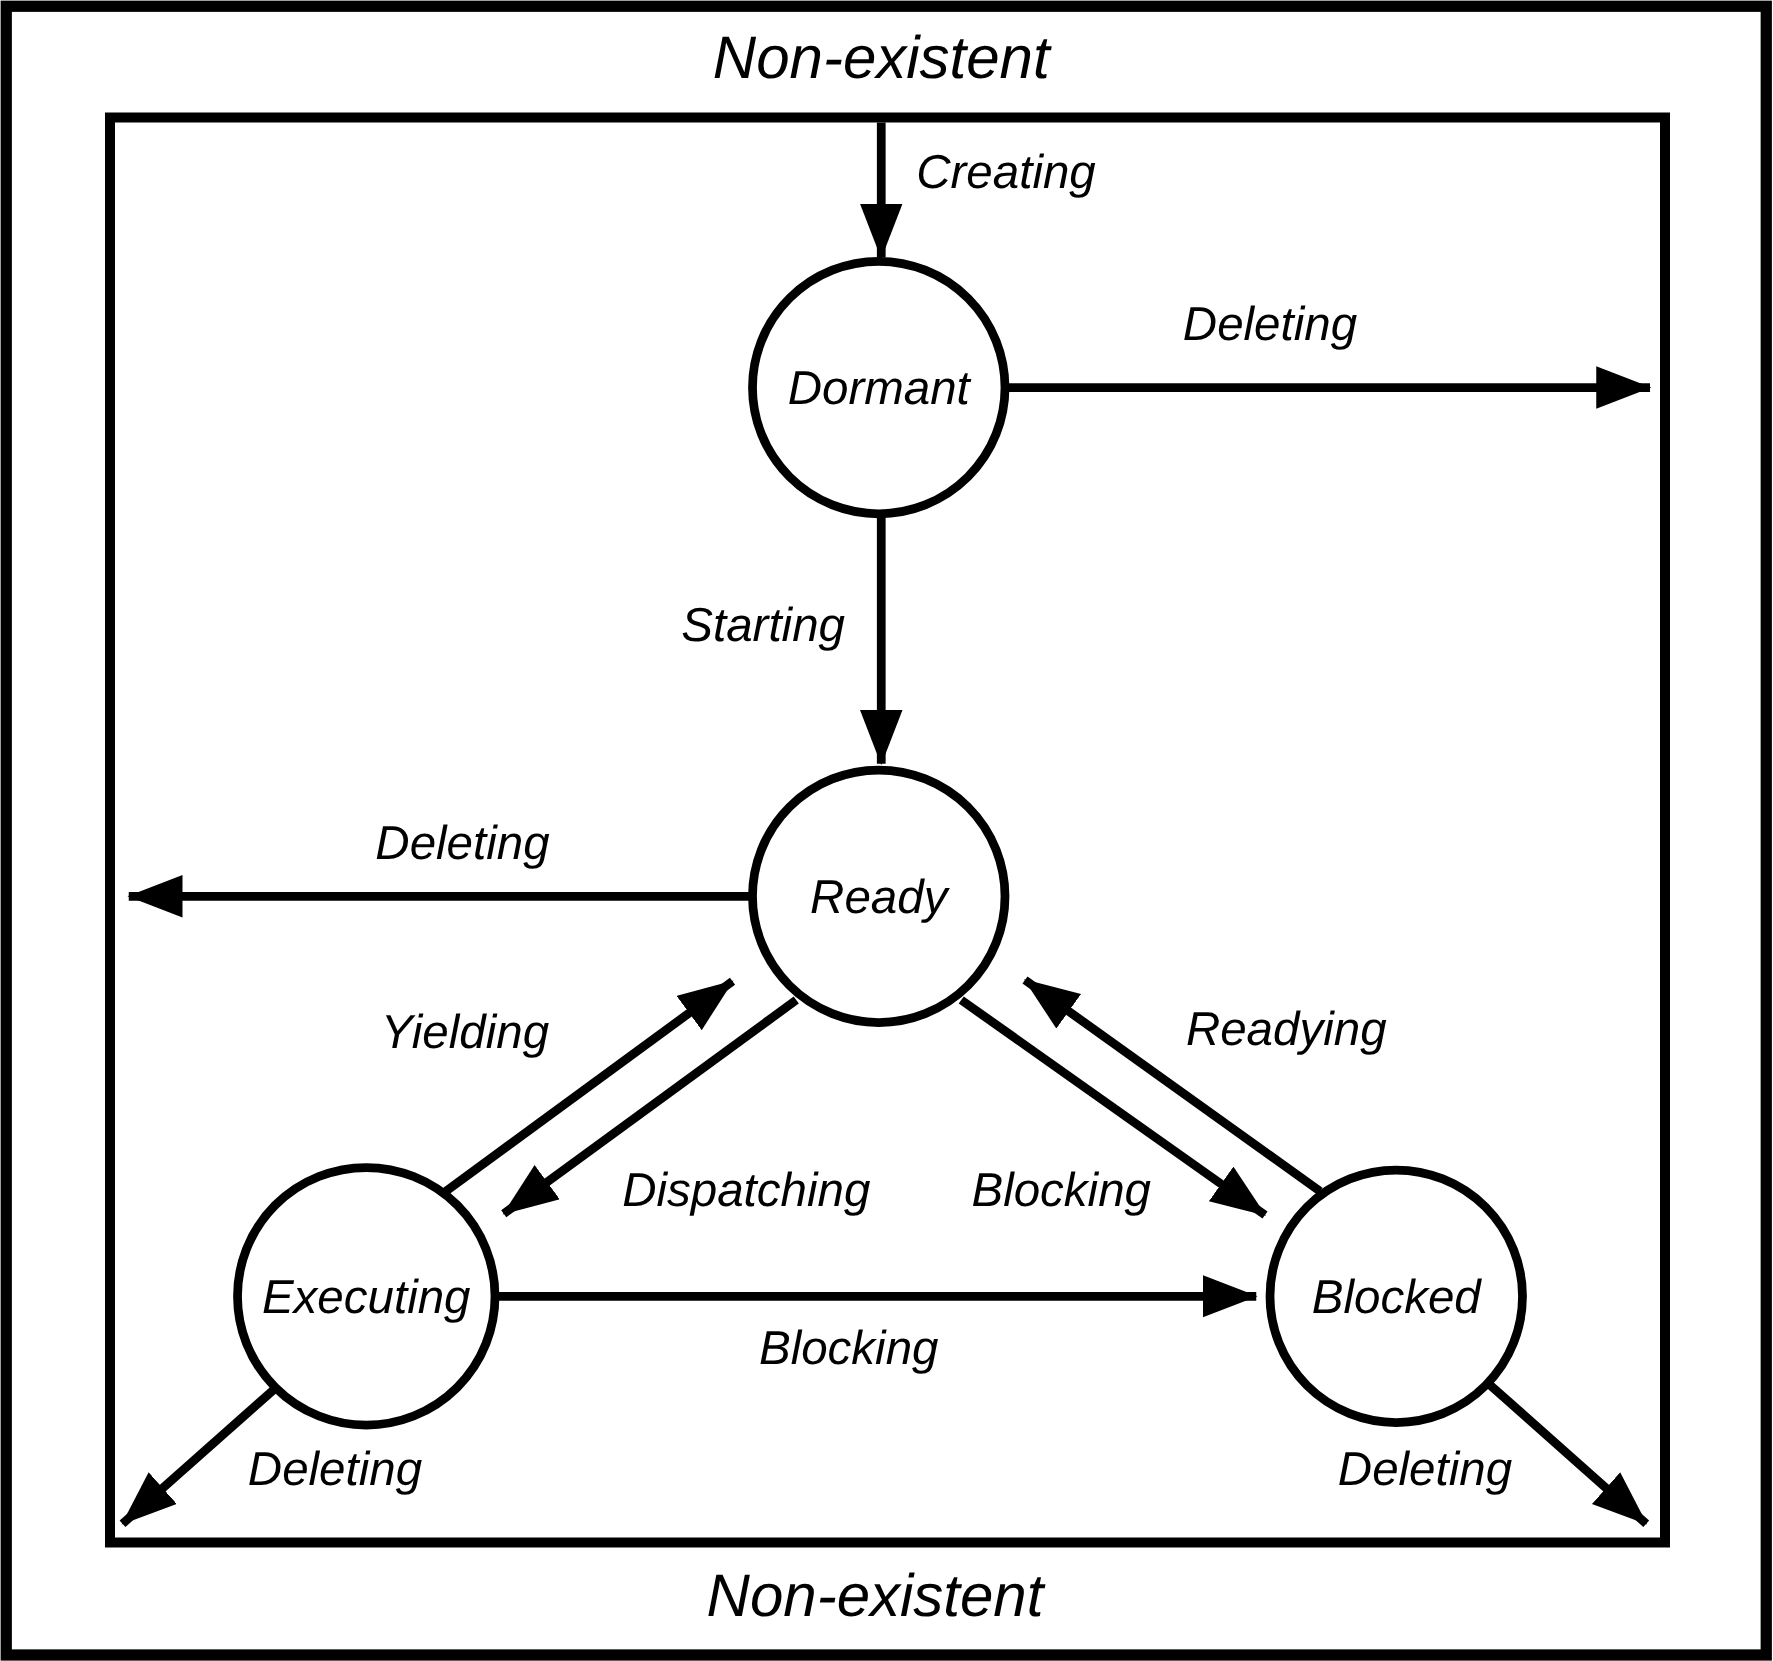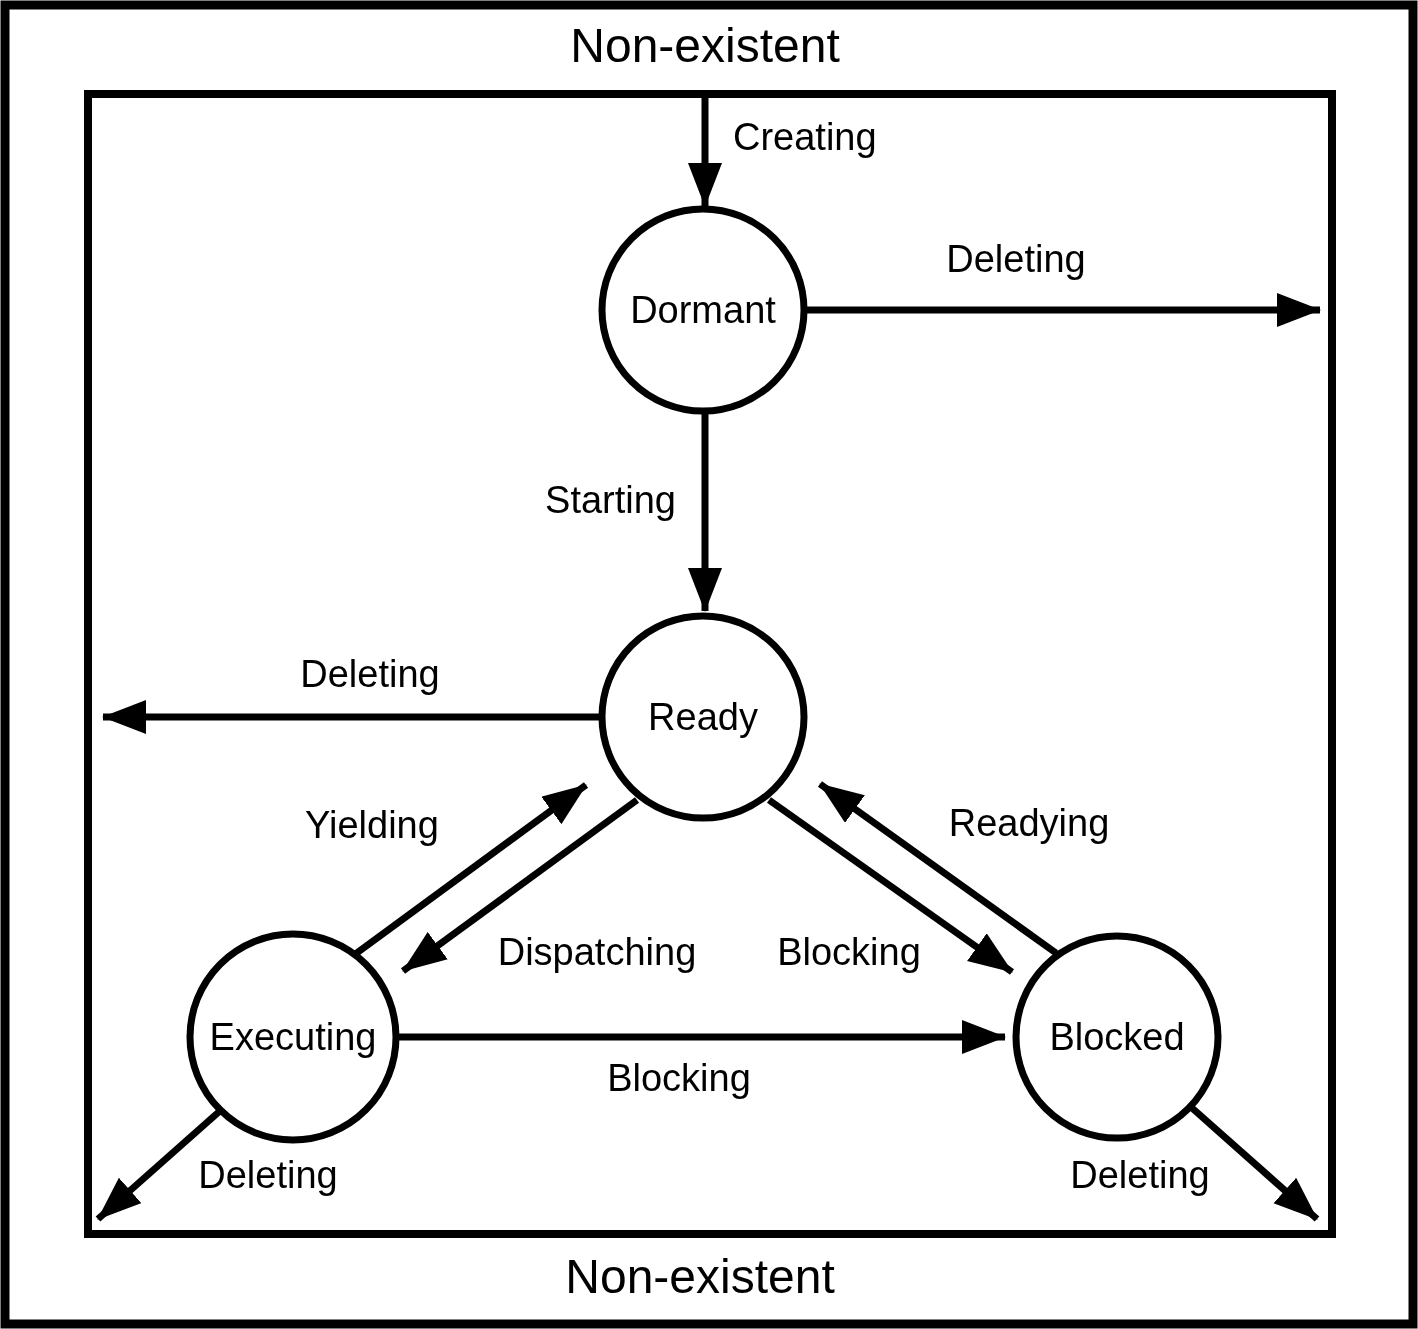--- a/index.html
+++ b/index.html
@@ -5,20 +5,21 @@
   html, body {
     margin: 0;
     padding: 0;
     background: #ffffff;
   }
   .diagram-wrap {
     position: relative;
     width: 1418px;
     height: 1329px;
     background: #ffffff;
+    font-style: italic;
   }
   svg {
     display: block;
   }
   svg text {
     font-family: "Liberation Sans", "DejaVu Sans", sans-serif;
     fill: #000000;
   }
   .boundary-label { font-size: 48px; }
   .state-label { font-size: 38px; }

